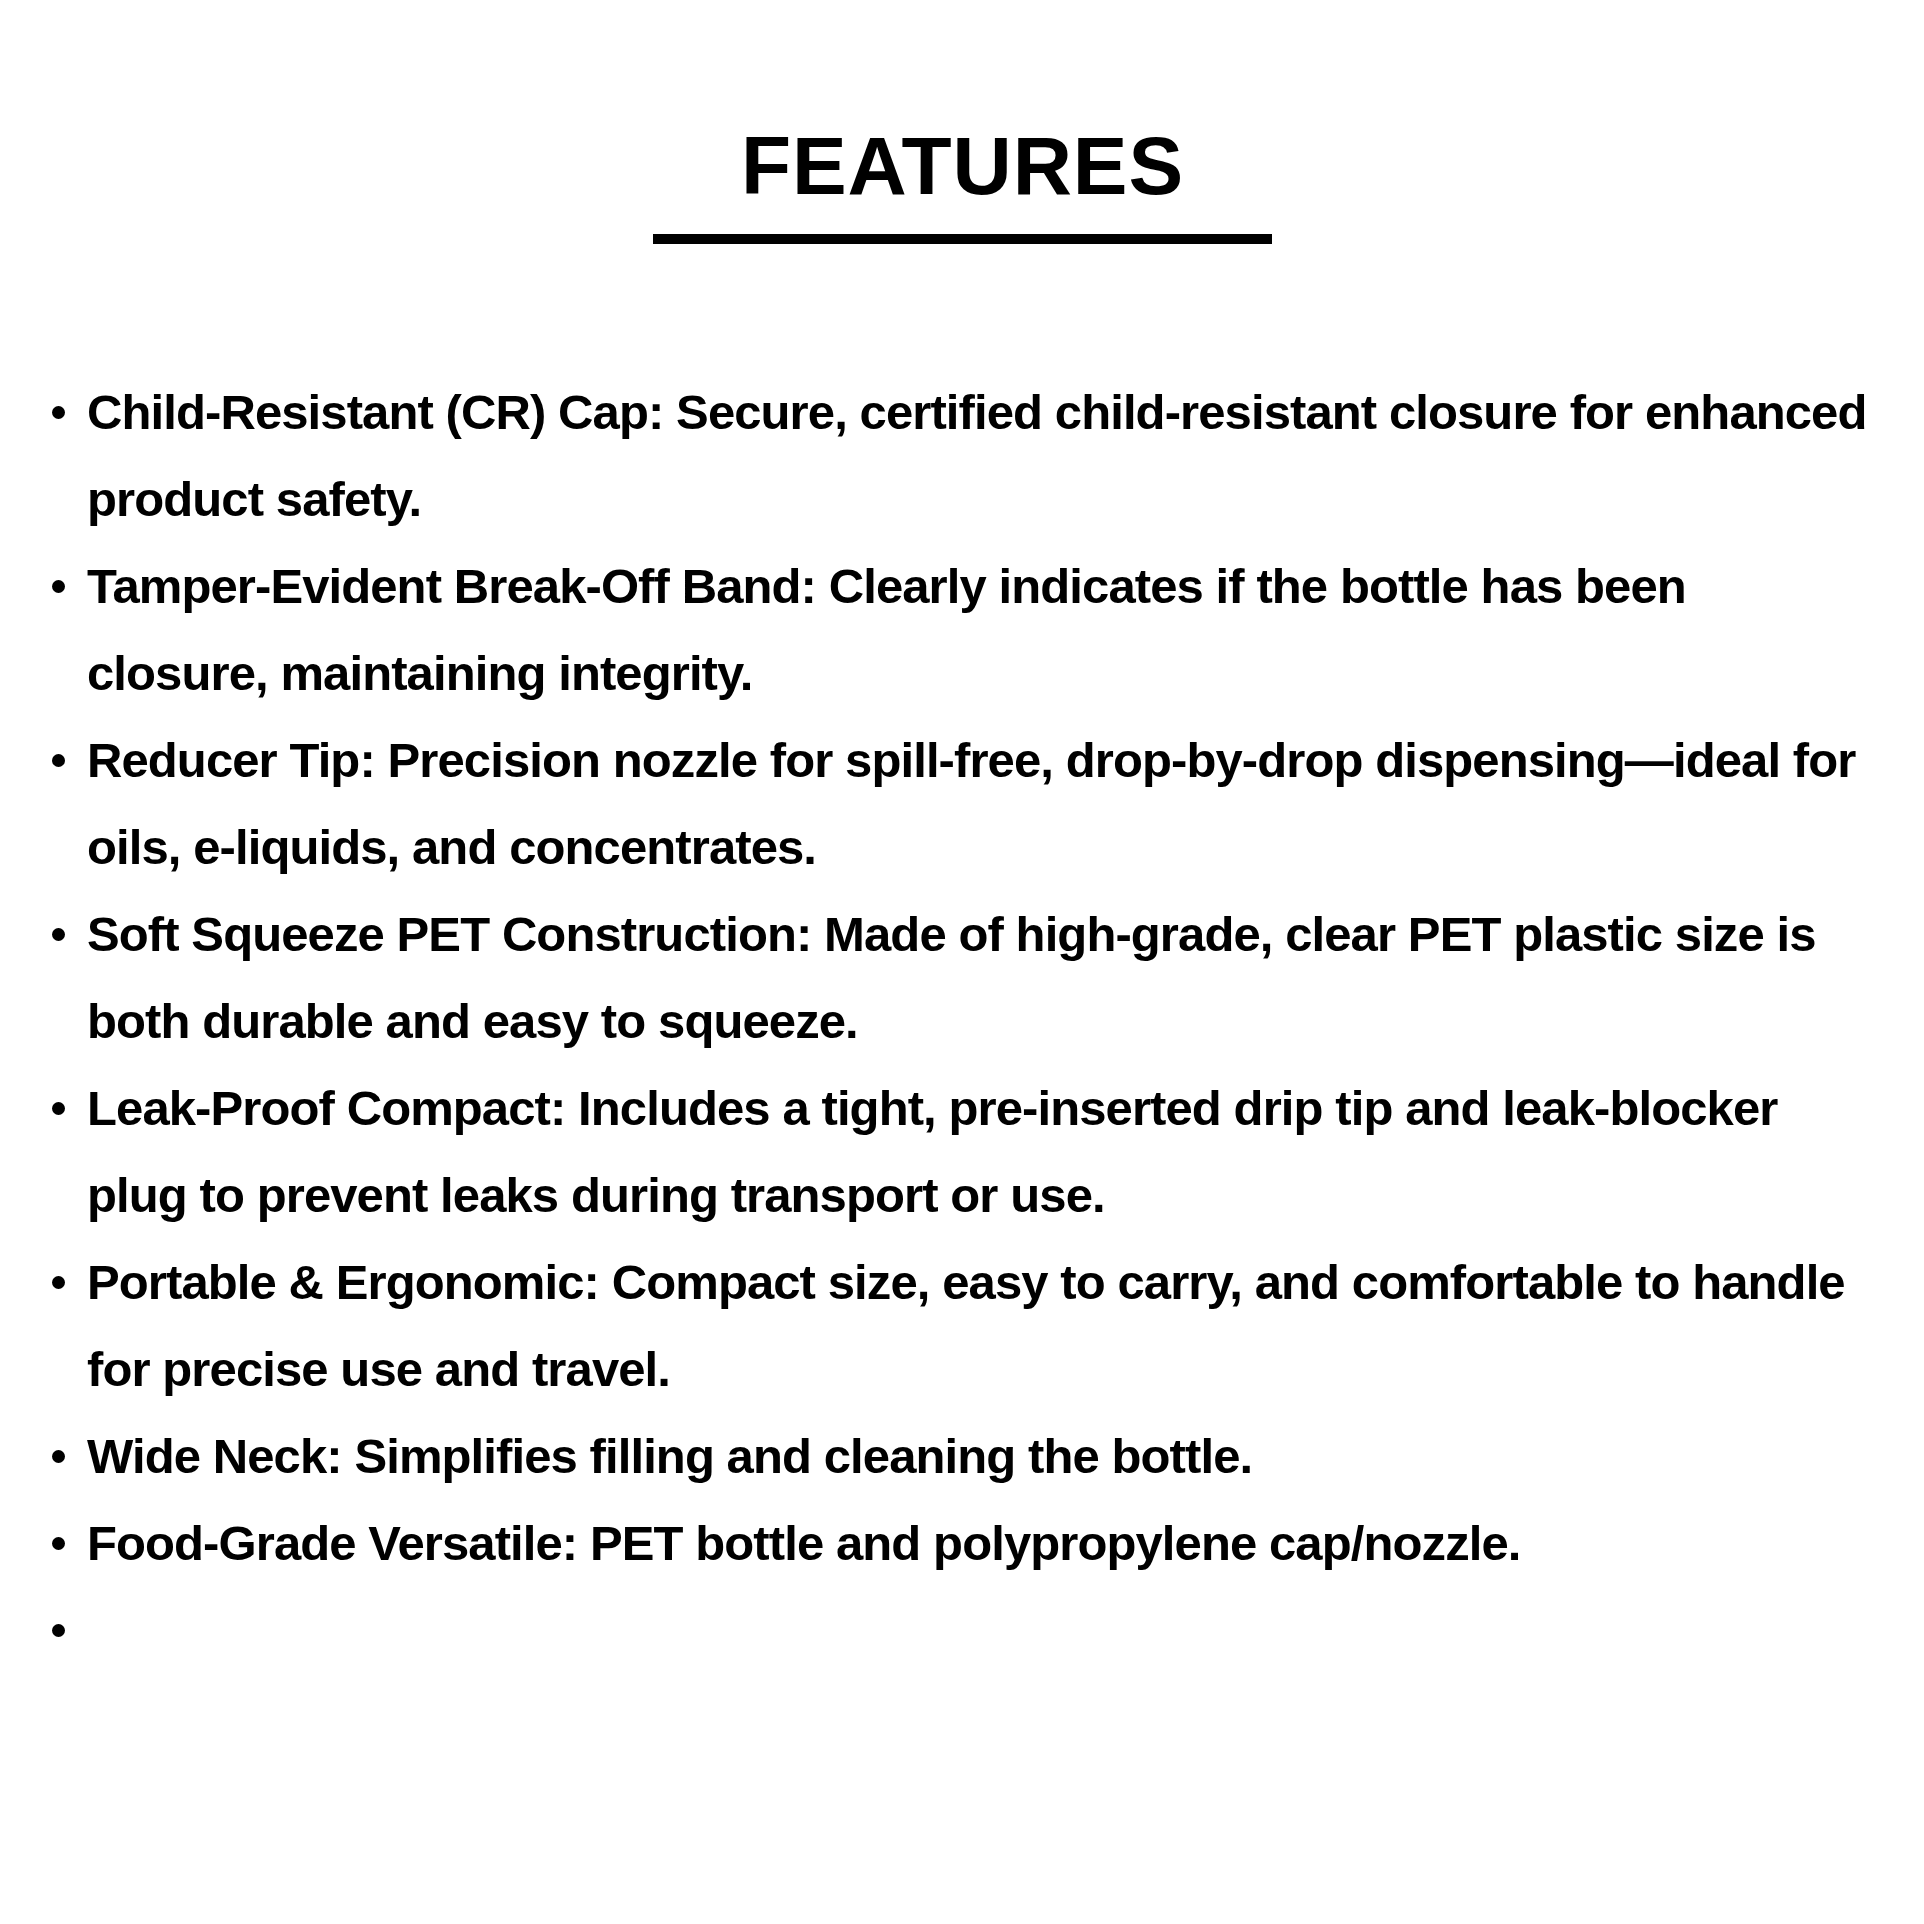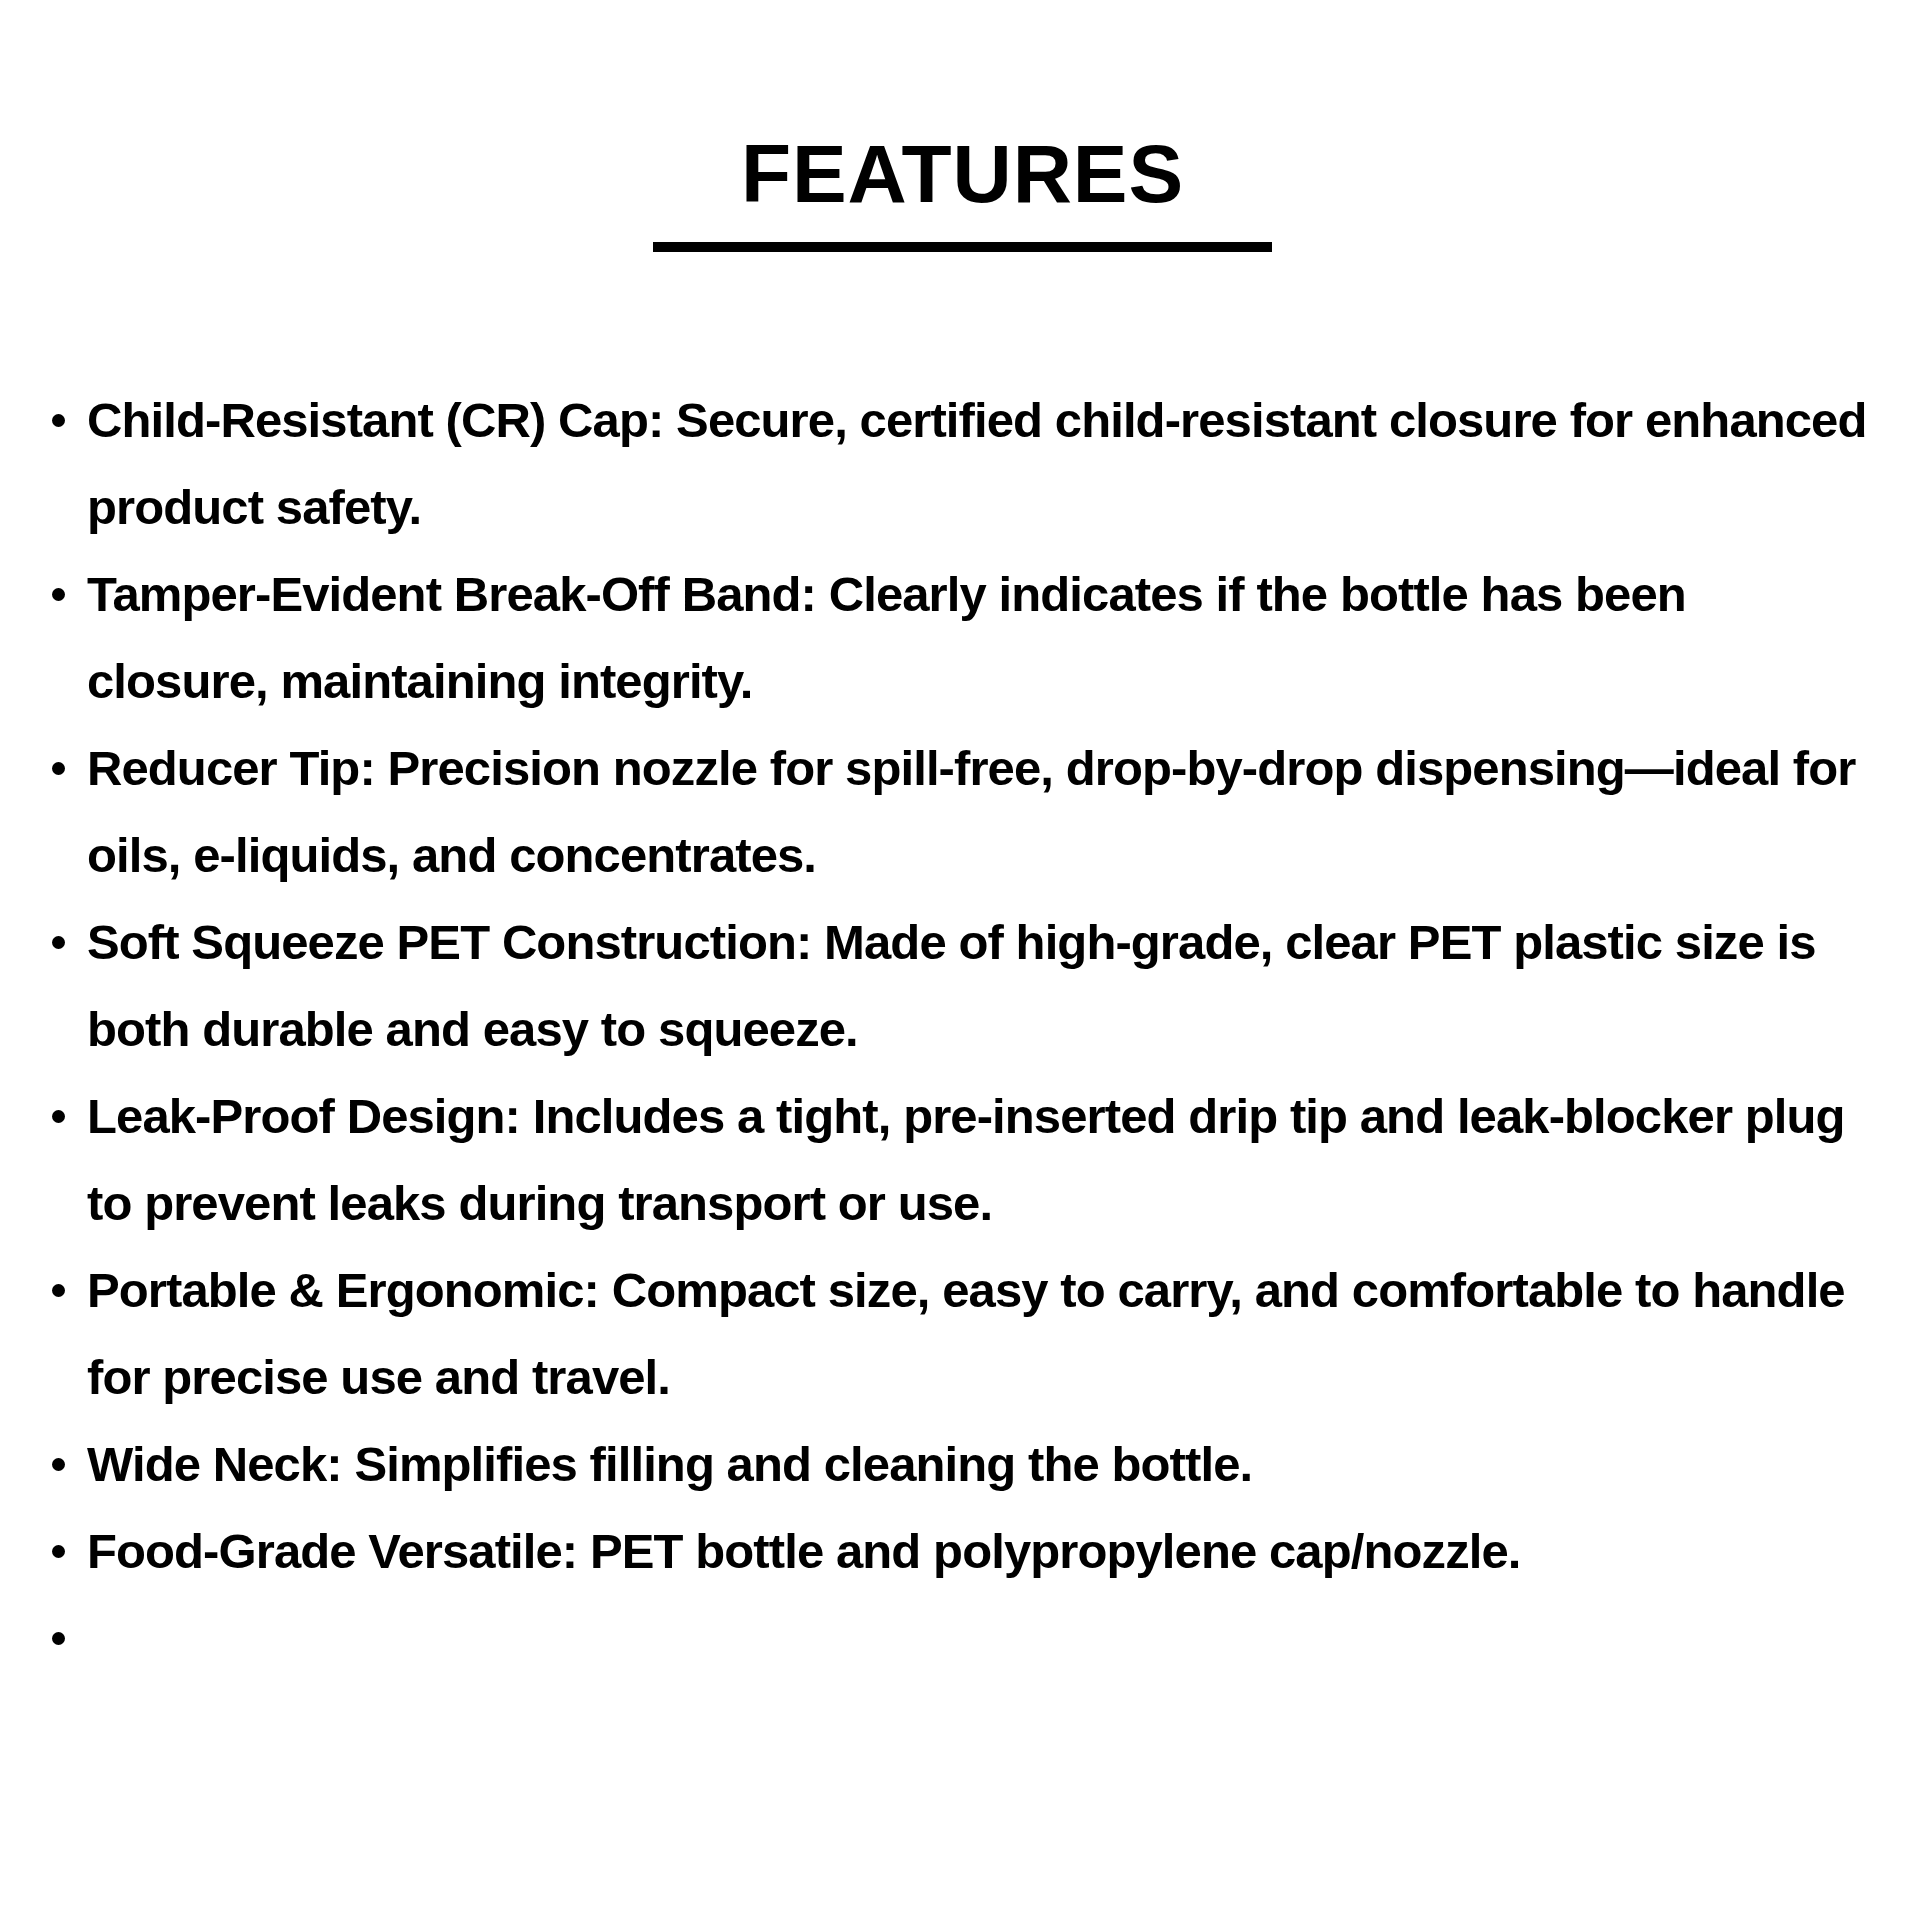--- a/index.html
+++ b/index.html
@@ -14,21 +14,21 @@
     color: #000000;
     overflow: hidden;
   }
   .page {
     width: 1925px;
     height: 1925px;
     box-sizing: border-box;
     position: relative;
   }
   .page-title {
-    margin: 8px;
+    margin: 0;
     padding-top: 125px;
     text-align: center;
     font-size: 82px;
     line-height: 1;
     font-weight: 700;
     letter-spacing: 0.9px;
     color: #000000;
   }
   .title-underline {
     width: 619px;
@@ -81,21 +81,21 @@
     <li>
       <span class="dot"></span>
       <span>Reducer Tip: Precision nozzle for spill-free, drop-by-drop dispensing—ideal for oils, e-liquids, and concentrates.</span>
     </li>
     <li>
       <span class="dot"></span>
       <span>Soft Squeeze PET Construction: Made of high-grade, clear PET plastic size is both durable and easy to squeeze.</span>
     </li>
     <li>
       <span class="dot"></span>
-      <span>Leak-Proof Design: Includes a tight, pre-inserted drip tip and leak-blocker plug to prevent leaks during transport or use.</span>
+      <span>Leak-Proof Compact: Includes a tight, pre-inserted drip tip and leak-blocker plug to prevent leaks during transport or use.</span>
     </li>
     <li>
       <span class="dot"></span>
       <span>Portable &amp; Ergonomic: Compact size, easy to carry, and comfortable to handle for precise use and travel.</span>
     </li>
     <li>
       <span class="dot"></span>
       <span>Wide Neck: Simplifies filling and cleaning the bottle.</span>
     </li>
     <li>

